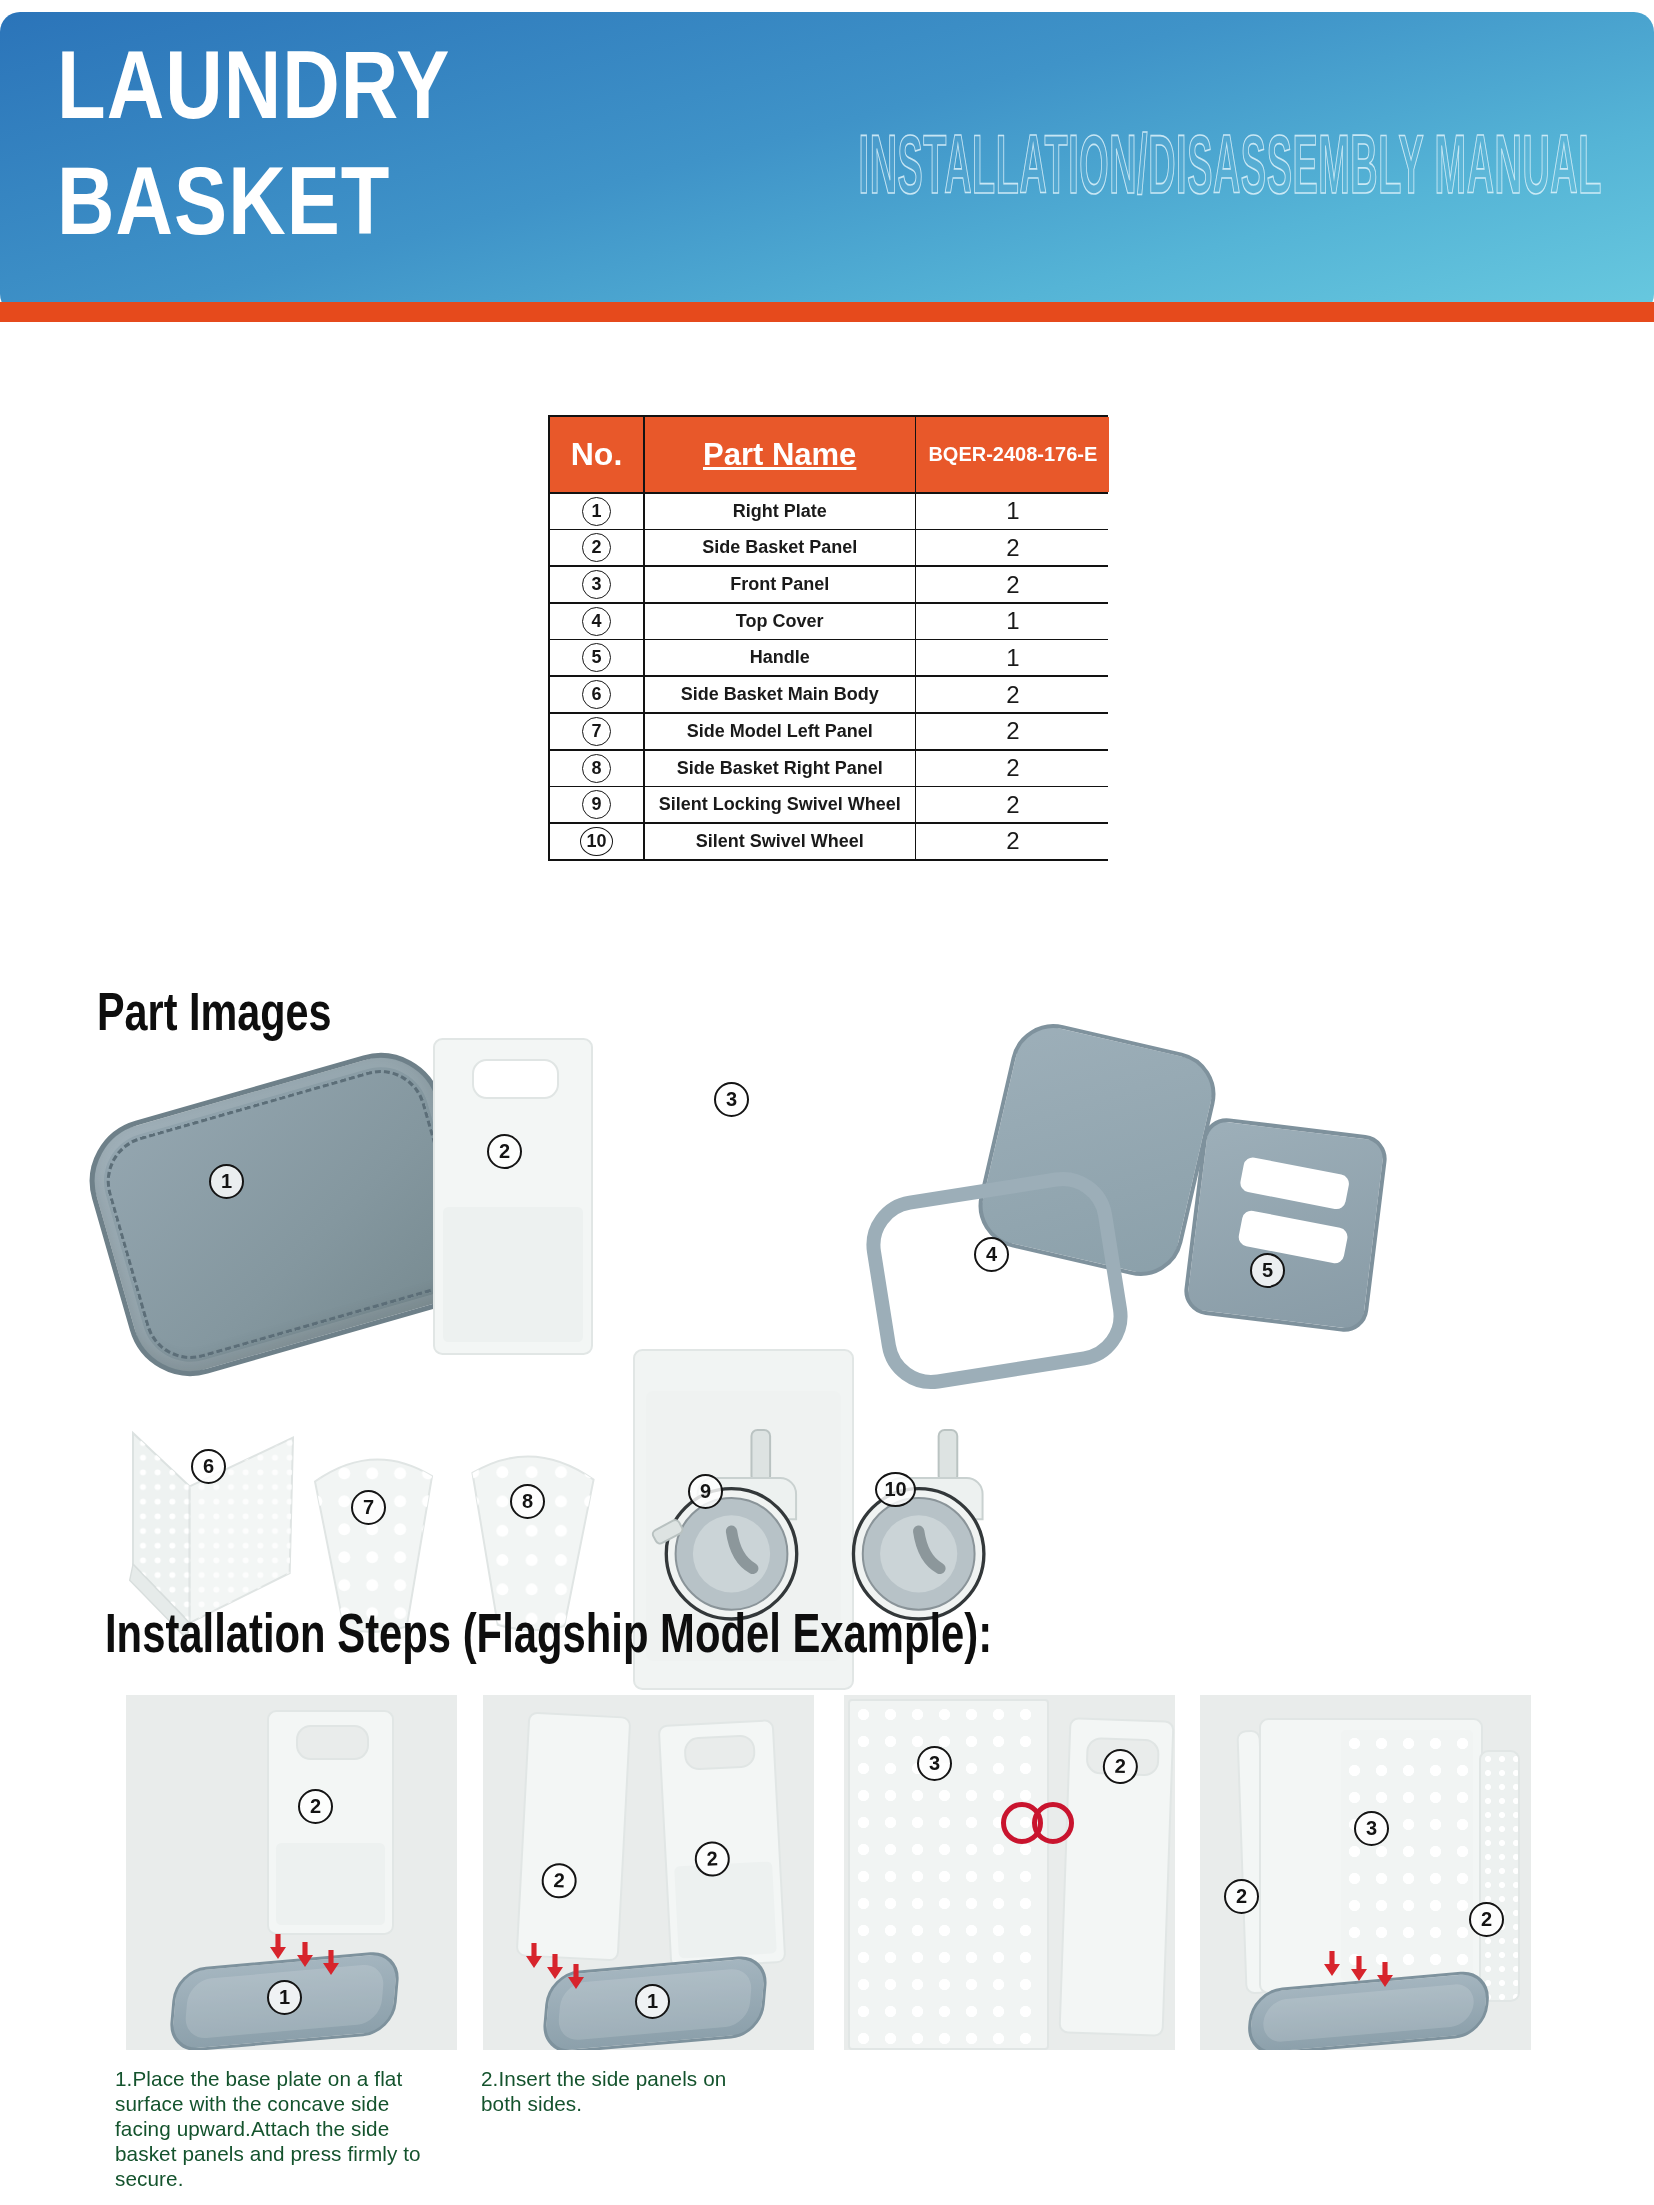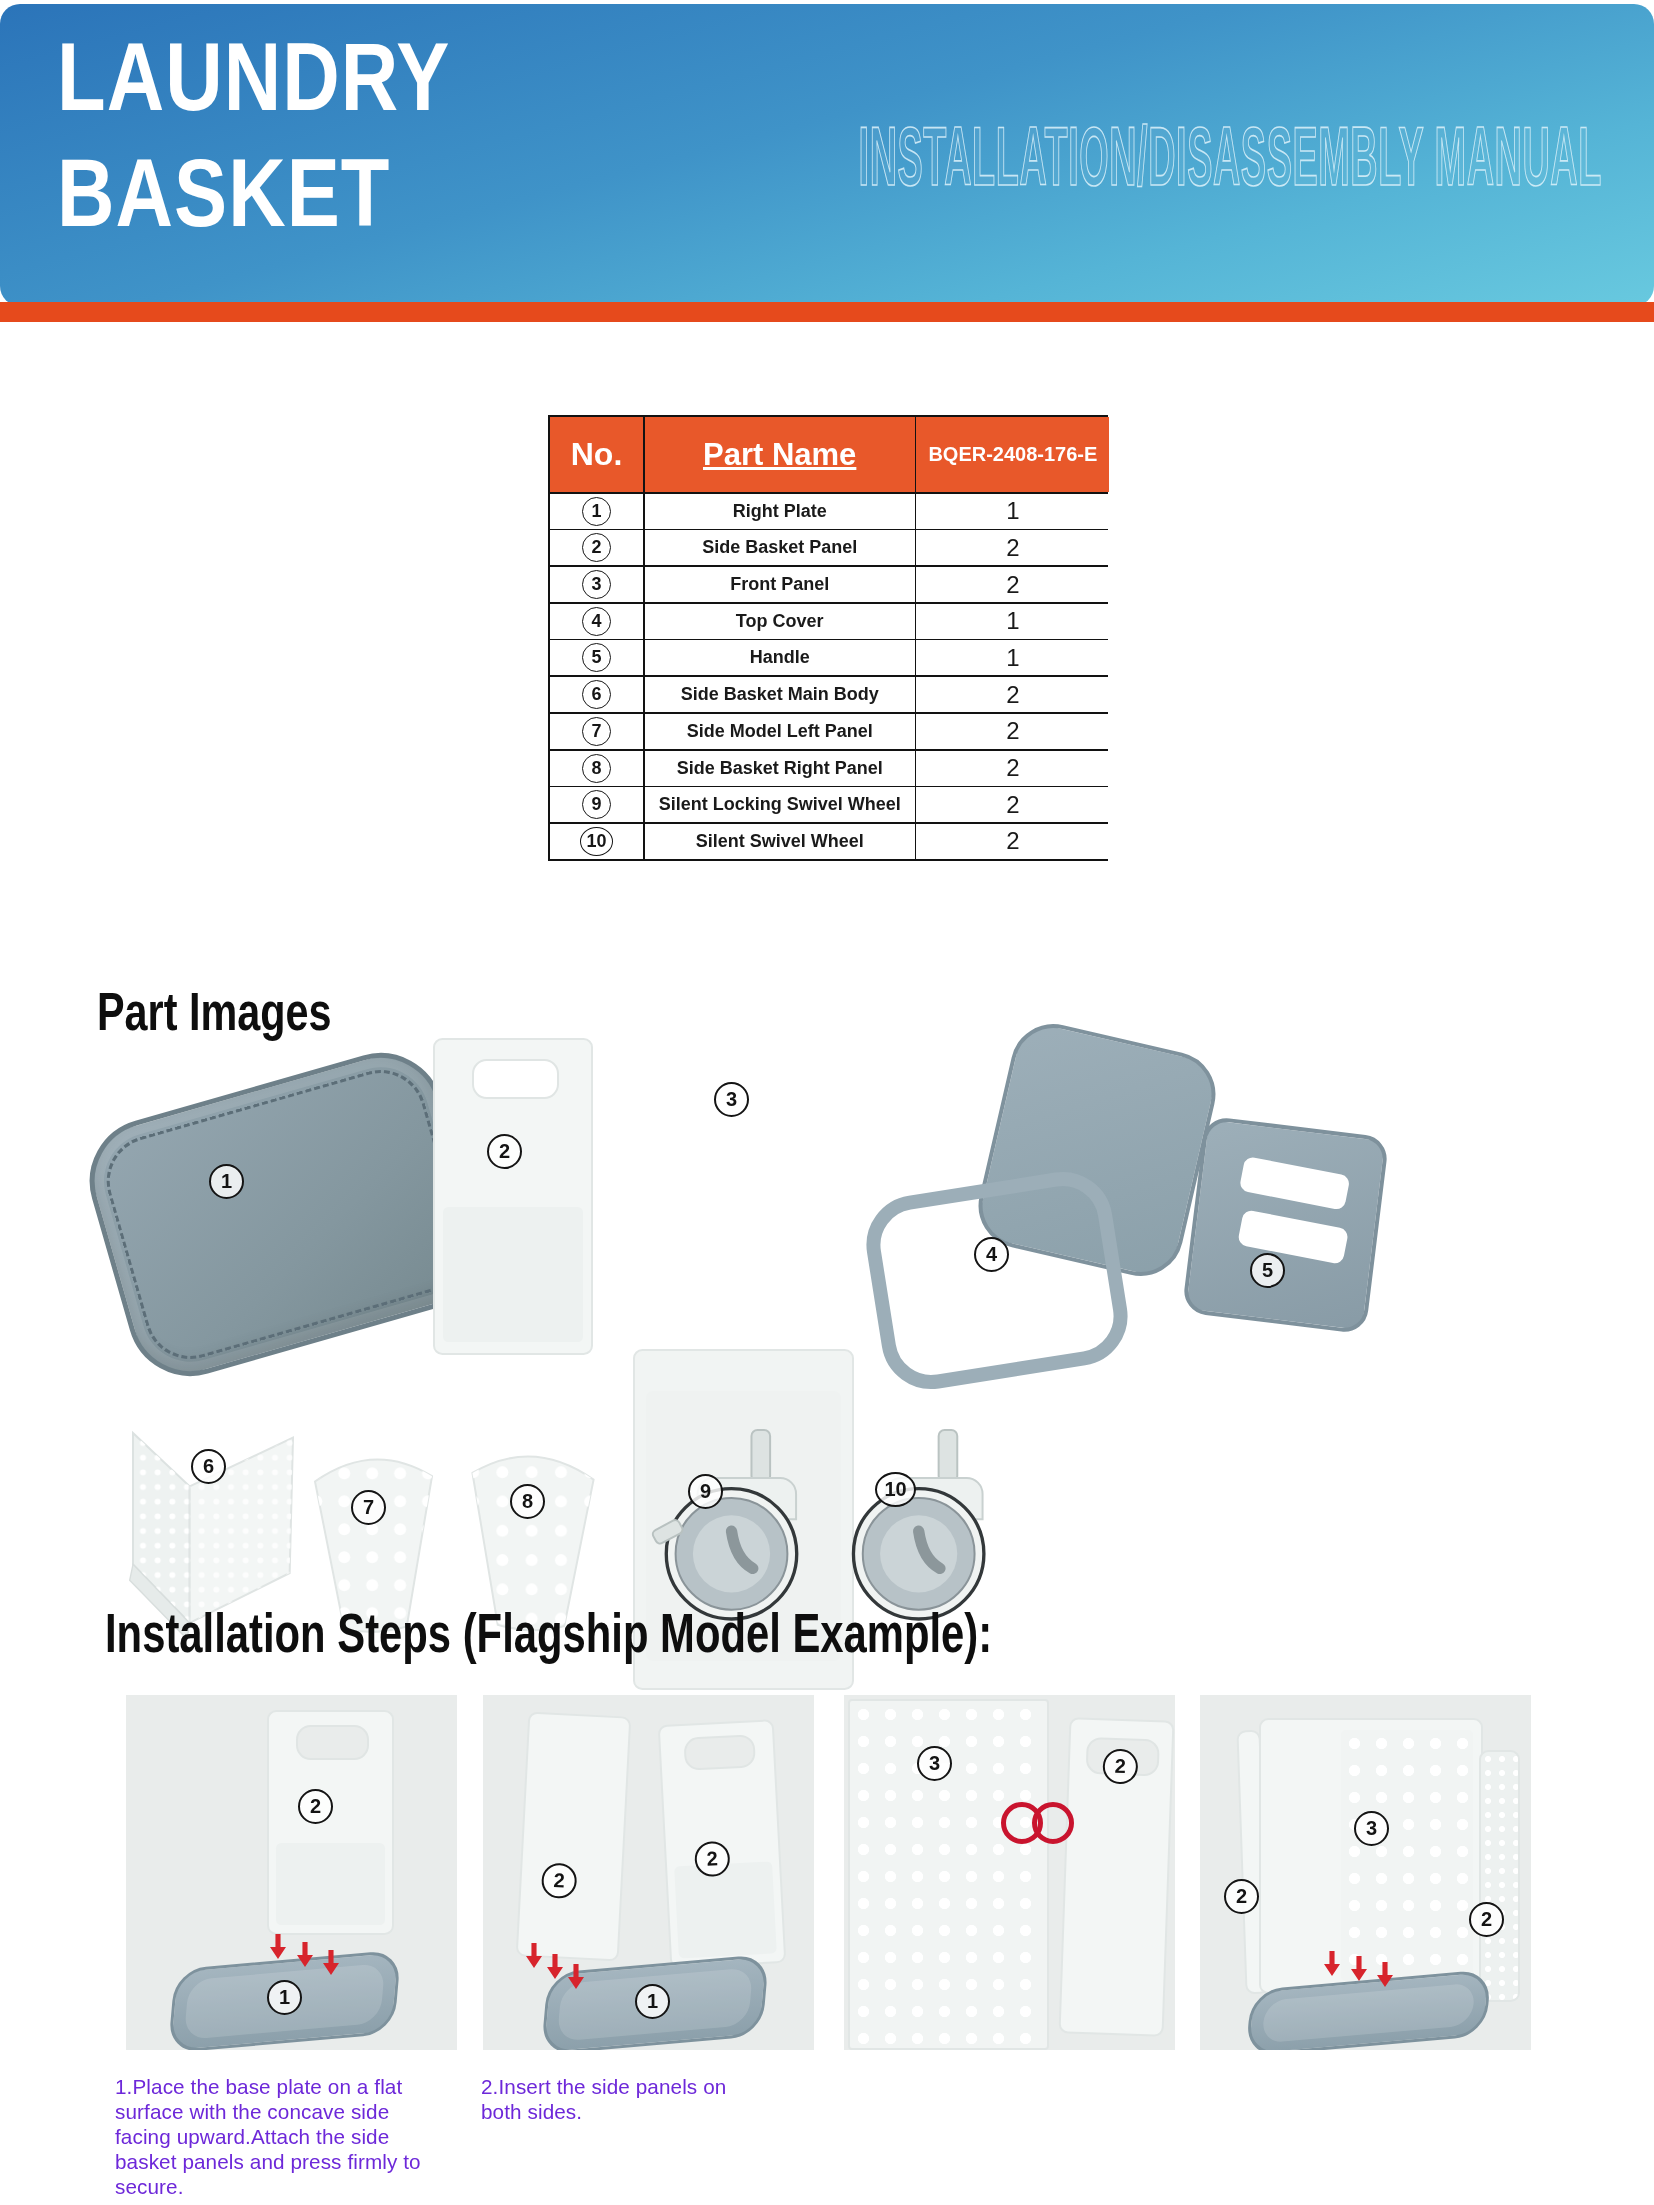--- a/index.html
+++ b/index.html
@@ -1,20 +1,20 @@
 <!DOCTYPE html>
 <html style="font-size:10.7px"><head>
 <meta charset="utf-8">
 <style>
   html,body{margin:0;padding:0;background:#ffffff;}
   .page{position:relative;width:1654px;height:2205px;background:#ffffff;overflow:hidden;
         font-family:"Liberation Sans", sans-serif;color:#111;}
 
   
-  .hero{position:absolute;left:0;top:4px;width:1654px;height:302px;
+  .hero{position:absolute;left:0;top:12px;width:1654px;height:302px;
         background:linear-gradient(165deg,#2B74B9 0%,#3F93C8 45%,#55B4D6 75%,#68C9DF 100%);border-radius:20px;}
   .hero-title{position:absolute;left:57px;top:14.7px;font-size:97px;font-weight:700;color:#ffffff;
         line-height:1.2;letter-spacing:1.3px;transform:scaleX(0.82);transform-origin:0 0;white-space:nowrap;}
   .hero-title span{display:block;}
   .watermark{position:absolute;right:52px;top:104px;font-size:84px;font-weight:700;white-space:nowrap;
         color:rgba(255,255,255,0.05);-webkit-text-stroke:1.7px rgba(222,242,250,0.85);
         transform:scaleX(0.45);transform-origin:100% 0;letter-spacing:1.3px;}
   .orange-bar{position:absolute;left:0;top:302px;width:1654px;height:20px;background:#E64A1C;}
 
   
@@ -75,21 +75,21 @@
   .tray{position:absolute;border-radius:31px;background:linear-gradient(180deg,#A4B5BF,#8CA0AB);
         border:3.3px solid #7E929D;transform:rotate(-5deg) skewX(-10deg);}
   .tray::after{content:"";position:absolute;left:12px;top:9.3px;right:12px;bottom:9.3px;
         border-radius:22.7px;background:rgba(255,255,255,0.14);}
   .arrow{position:absolute;width:16px;height:25px;background:#D7242C;
         clip-path:polygon(34% 0,66% 0,66% 52%,100% 52%,50% 100%,0 52%,34% 52%);z-index:4;}
   .redring{position:absolute;width:32px;height:32px;border:5.3px solid #C9142E;border-radius:50%;z-index:6;background:transparent;}
   .bigdots{background-image:radial-gradient(#ffffff 5.3px, rgba(255,255,255,0) 6px);background-size:27px 27px;}
 
   
-  .cap{position:absolute;top:2066px;font-size:20.7px;line-height:25px;color:#6d28d9;letter-spacing:0.1px;margin-top:8px;}
+  .cap{position:absolute;top:2066px;font-size:20.7px;line-height:25px;color:#14532d;letter-spacing:0.1px;}
 </style>
 </head>
 <body>
 
 <div class="page">
 
   <div class="hero">
     <div class="hero-title">
       <span>LAUNDRY</span>
       <span>BASKET</span>

